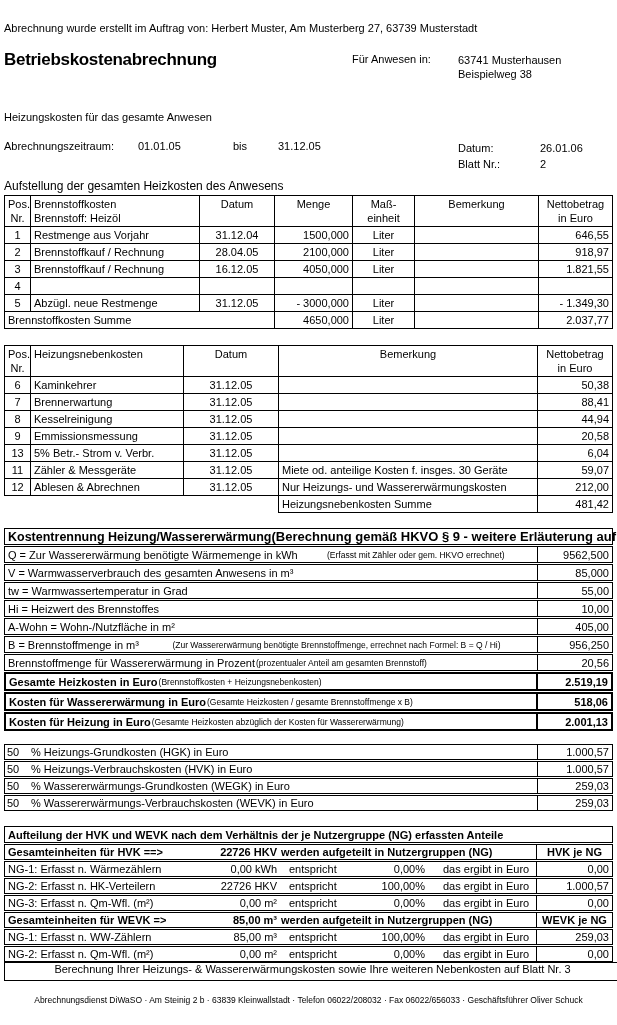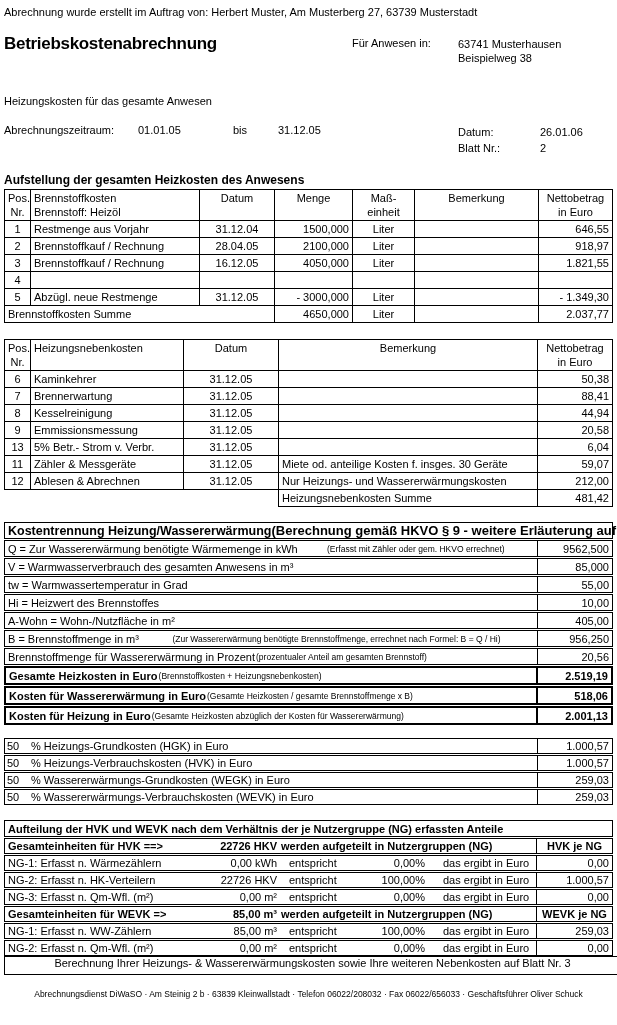--- a/index.html
+++ b/index.html
@@ -7,39 +7,39 @@
   .page {
     position:relative; width:617px; height:1025px; background:#fff; color:#000;
     font-family:"Liberation Sans","DejaVu Sans",sans-serif; font-size:11px;
     padding:4px 4px 0 4px; overflow:hidden;
   }
   .b { font-weight:normal; }
   .l { text-align:left; }
   .c { text-align:center; }
   .r { text-align:right; }
 
-  .created-line { font-size:11px; margin-top:2px; }
+  .created-line { font-size:11px; margin-top:18px; }
 
   .title-row { position:relative; margin-top:16px; height:52px; }
   .doc-title { font-size:17px; font-weight:bold; letter-spacing:-0.3px; margin:0; }
   .anwesen { position:absolute; left:348px; top:3px; display:flex; }
   .anwesen-label { width:106px; }
   .anwesen-addr div { line-height:14px; }
 
   .subtitle { margin-top:9px; }
 
   .meta-row { position:relative; margin-top:17px; height:33px; }
   .period-label { display:inline-block; width:134px; }
   .period-from { display:inline-block; width:95px; }
   .period-bis  { display:inline-block; width:45px; }
   .meta-right { position:absolute; left:454px; top:0; }
   .meta-right .mrow { display:flex; line-height:16px; }
   .meta-right .mlabel { width:82px; }
 
-  .sec-heading { font-size:12px; font-weight:bold; margin-top:16px; margin-bottom:2px; }
+  .sec-heading { font-size:12px; font-weight:normal; margin-top:6px; margin-bottom:2px; }
 
   table.grid { border-collapse:collapse; width:609px; table-layout:fixed; }
   table.grid th, table.grid td {
     border:1px solid #000; padding:1px 3px; font-weight:normal;
     font-size:11px; line-height:14px; height:17px; overflow:hidden; white-space:nowrap;
   }
   table.grid th { vertical-align:top; }
   table.grid td.nb { border:none; }
   .t2 { margin-top:16px; }
 

